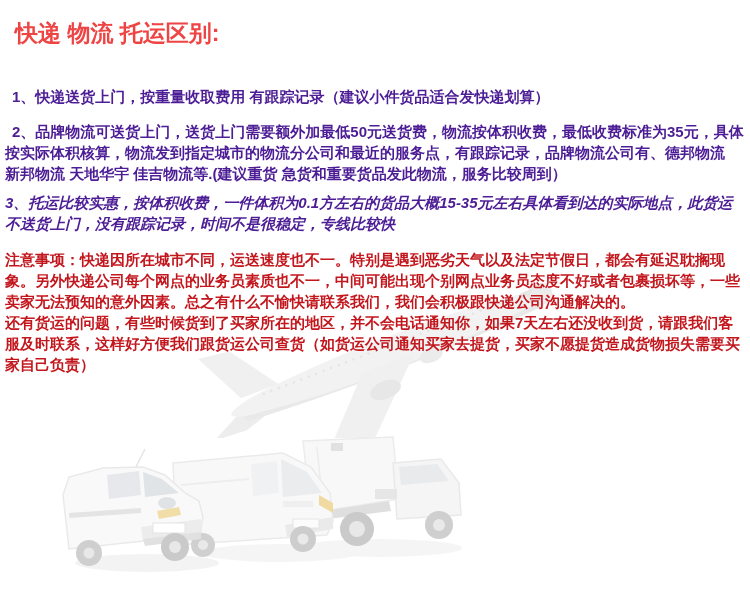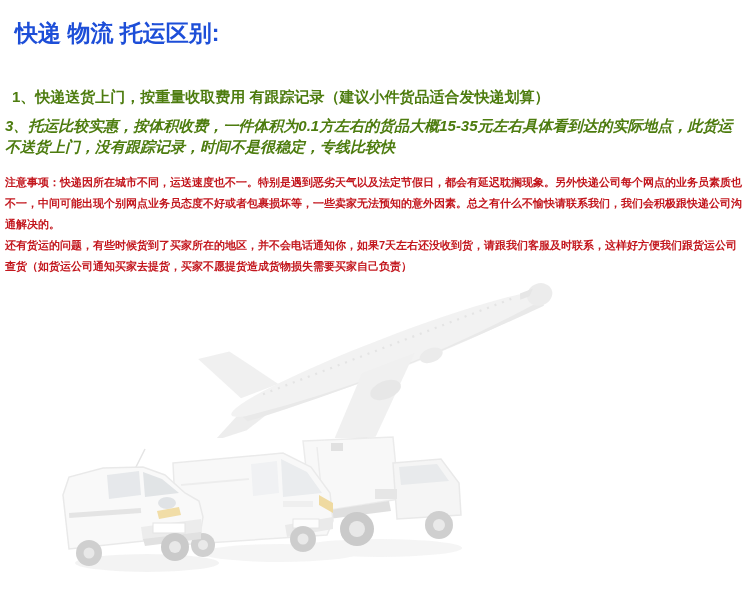--- a/index.html
+++ b/index.html
@@ -16,38 +16,38 @@
   .content{
     position:absolute;inset:0;z-index:2;
     padding:20px 6px 0 5px;
     box-sizing:border-box;
   }
   .page-title{
     margin:0 0 0 10px;
     font-size:23px;
     line-height:27px;
     font-weight:bold;
-    color:#1d4ed8;
+    color:#ef4444;
   }
   .para{
     margin:0;
     font-size:15px;
     line-height:21px;
     font-weight:bold;
-    color:#4d7c0f;
+    color:#4c1d95;
     text-align:left;
     word-break:break-all;
   }
   .p1{margin-top:39px;padding-left:7px;}
   .p2{margin-top:14px;text-indent:7px;}
   .p3{margin-top:8px;font-style:italic;}
   .p4{margin-top:9px;}
   .warning{
     margin:0;
-    font-size:11px;
+    font-size:15px;
     line-height:21px;
     font-weight:bold;
     color:#c3171e;
     word-break:break-all;
   }
   .w1{margin-top:15px;}
   .w2{}
 </style>
 </head>
 <body>
@@ -120,19 +120,20 @@
         <circle cx="44" cy="120" r="13" fill="#a8a8a8"></circle>
         <circle cx="44" cy="120" r="5.5" fill="#d6d6d6"></circle>
       </g>
     </g>
   </svg>
 
   <div class="content">
     <h1 class="page-title">快递 物流 托运区别:</h1>
 
     <p class="para p1">1、快递送货上门，按重量收取费用 有跟踪记录（建议小件货品适合发快递划算）</p>
+    <p class="para p2">2、品牌物流可送货上门，送货上门需要额外加最低50元送货费，物流按体积收费，最低收费标准为35元，具体按实际体积核算，物流发到指定城市的物流分公司和最近的服务点，有跟踪记录，品牌物流公司有、德邦物流 新邦物流 天地华宇 佳吉物流等.(建议重货 急货和重要货品发此物流，服务比较周到）</p>
     <p class="para p3">3、托运比较实惠，按体积收费，一件体积为0.1方左右的货品大概15-35元左右具体看到达的实际地点，此货运不送货上门，没有跟踪记录，时间不是很稳定，专线比较快</p>
 
     <p class="warning w1">注意事项：快递因所在城市不同，运送速度也不一。特别是遇到恶劣天气以及法定节假日，都会有延迟耽搁现象。另外快递公司每个网点的业务员素质也不一，中间可能出现个别网点业务员态度不好或者包裹损坏等，一些卖家无法预知的意外因素。总之有什么不愉快请联系我们，我们会积极跟快递公司沟通解决的。</p>
     <p class="warning w2">还有货运的问题，有些时候货到了买家所在的地区，并不会电话通知你，如果7天左右还没收到货，请跟我们客服及时联系，这样好方便我们跟货运公司查货（如货运公司通知买家去提货，买家不愿提货造成货物损失需要买家自己负责）</p>
   </div>
 
 </div>
 
 </body></html>

